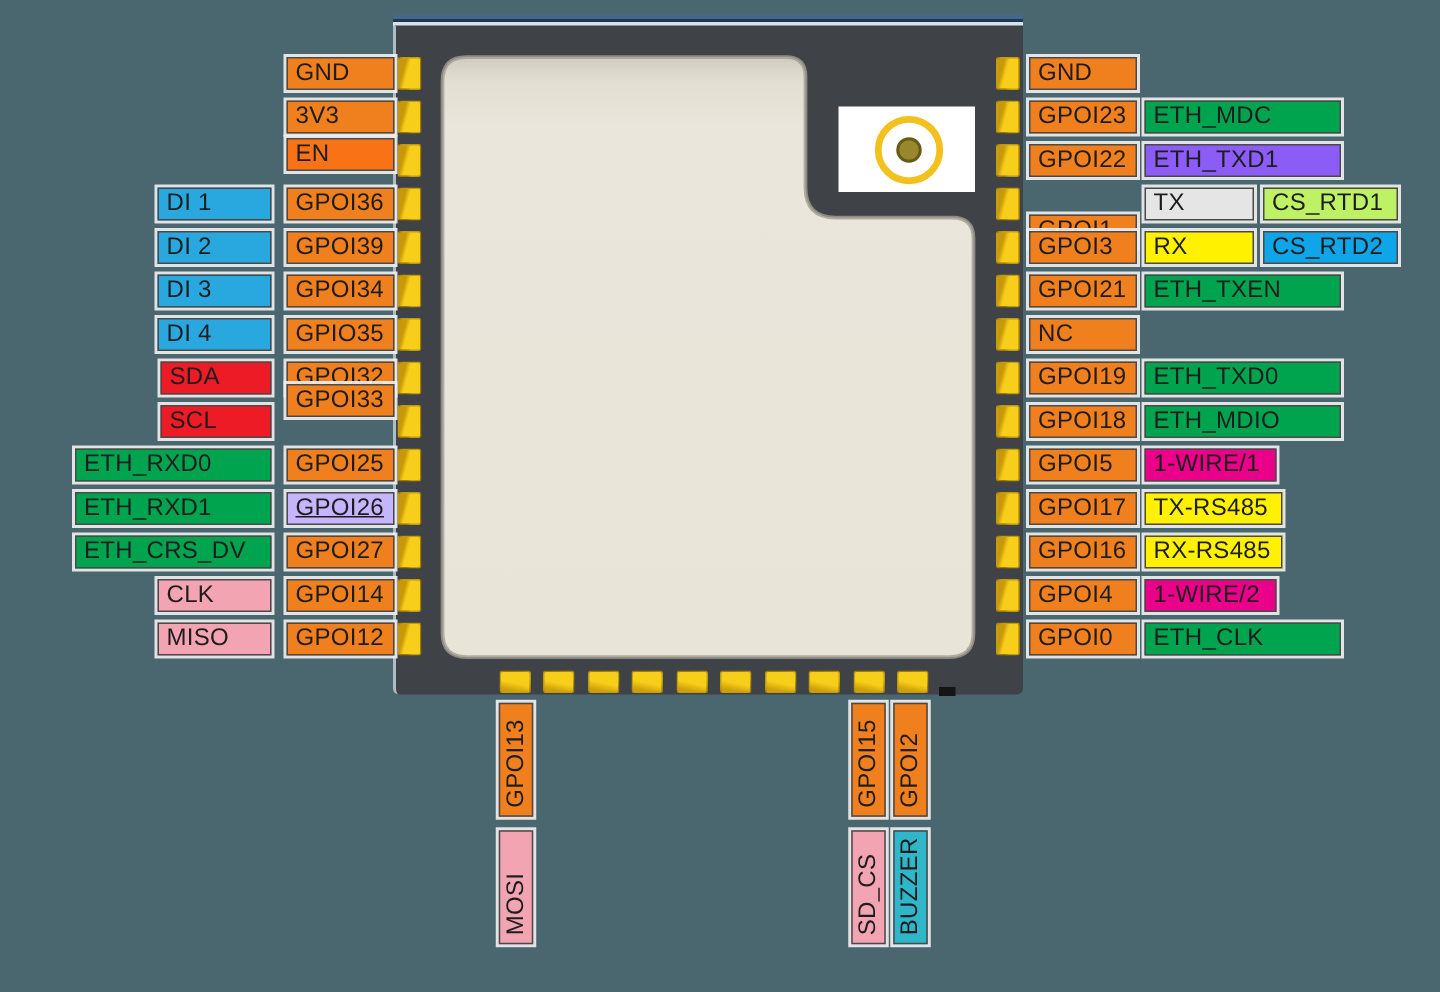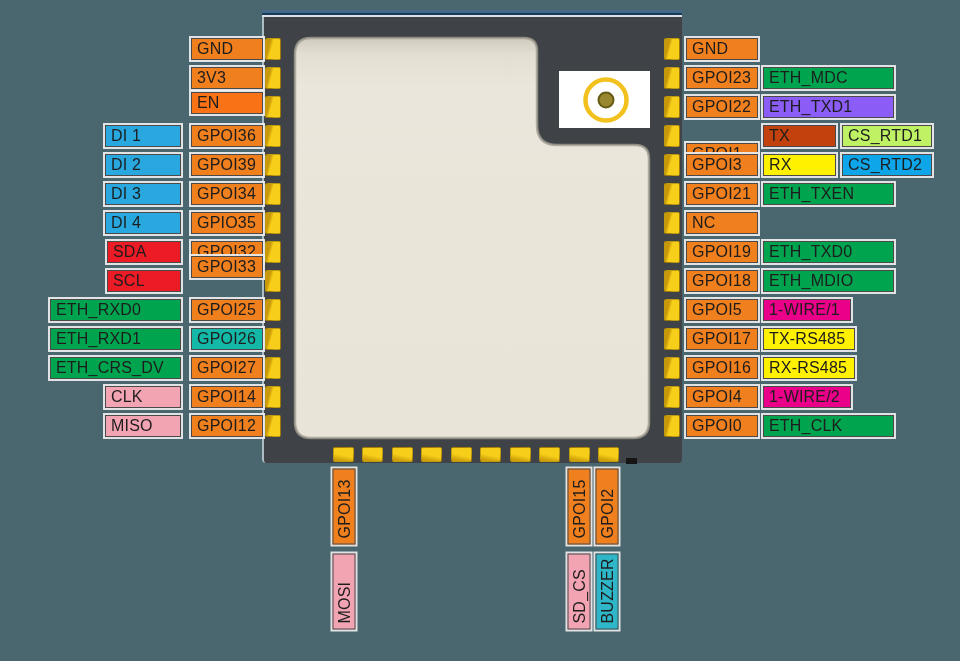--- a/index.html
+++ b/index.html
@@ -126,35 +126,35 @@
       <div class="tag pin" style="background: rgb(240, 127, 30); width: 72px; left: 191px; top: 183px;">GPOI34</div>
       <div class="tag di" style="background: rgb(41, 168, 224); width: 76px; left: 105px; top: 183px;">DI 3</div>
       <div class="tag pin" style="background: rgb(240, 127, 30); width: 72px; left: 191px; top: 212px;">GPIO35</div>
       <div class="tag di" style="background: rgb(41, 168, 224); width: 76px; left: 105px; top: 212px;">DI 4</div>
       <div class="tag pin" style="background: rgb(240, 127, 30); width: 72px; left: 191px; top: 241px;">GPOI32</div>
       <div class="tag i2c" style="background: rgb(236, 27, 37); width: 74px; left: 107px; top: 241px;">SDA</div>
       <div class="tag pin" style="background: rgb(240, 127, 30); width: 72px; left: 191px; top: 256px;">GPOI33</div>
       <div class="tag i2c" style="background: rgb(236, 27, 37); width: 74px; left: 107px; top: 270px;">SCL</div>
       <div class="tag pin" style="background: rgb(240, 127, 30); width: 72px; left: 191px; top: 299px;">GPOI25</div>
       <div class="tag eth" style="background: rgb(0, 164, 79); width: 131px; left: 50px; top: 299px;">ETH_RXD0</div>
-      <div class="tag pin" style="background: #14b8a6; width: 72px; left: 191px; top: 328px;">GPOI26</div>
+      <div class="tag pin" style="background: #c4b5fd; width: 72px; left: 191px; top: 328px; text-decoration: underline;">GPOI26</div>
       <div class="tag eth" style="background: rgb(0, 164, 79); width: 131px; left: 50px; top: 328px;">ETH_RXD1</div>
       <div class="tag pin" style="background: rgb(240, 127, 30); width: 72px; left: 191px; top: 357px;">GPOI27</div>
       <div class="tag eth" style="background: rgb(0, 164, 79); width: 131px; left: 50px; top: 357px;">ETH_CRS_DV</div>
       <div class="tag pin" style="background: rgb(240, 127, 30); width: 72px; left: 191px; top: 386px;">GPOI14</div>
       <div class="tag spi" style="background: rgb(242, 164, 178); width: 76px; left: 105px; top: 386px;">CLK</div>
       <div class="tag pin" style="background: rgb(240, 127, 30); width: 72px; left: 191px; top: 415px;">GPOI12</div>
       <div class="tag spi" style="background: rgb(242, 164, 178); width: 76px; left: 105px; top: 415px;">MISO</div>
       <div class="tag pin" style="background: rgb(240, 127, 30); width: 72px; left: 686px; top: 38px;">GND</div>
       <div class="tag pin" style="background: rgb(240, 127, 30); width: 72px; left: 686px; top: 67px;">GPOI23</div>
       <div class="tag eth" style="background: rgb(0, 164, 79); width: 131px; left: 763px; top: 67px;">ETH_MDC</div>
       <div class="tag pin" style="background: rgb(240, 127, 30); width: 72px; left: 686px; top: 96px;">GPOI22</div>
       <div class="tag eth" style="background: #8b5cf6; width: 131px; left: 763px; top: 96px;">ETH_TXD1</div>
       <div class="tag pin" style="background: rgb(240, 127, 30); width: 72px; left: 686px; top: 125px; margin-top: 18px;">GPOI1</div>
-      <div class="tag uart" style="background: #c2410c; width: 73px; left: 763px; top: 125px;">TX</div>
+      <div class="tag uart" style="background: #e5e5e5; width: 73px; left: 763px; top: 125px;">TX</div>
       <div class="tag rtd" style="background: #bef264; width: 90px; left: 842px; top: 125px;">CS_RTD1</div>
       <div class="tag pin" style="background: rgb(240, 127, 30); width: 72px; left: 686px; top: 154px;">GPOI3</div>
       <div class="tag uart" style="background: rgb(255, 241, 0); width: 73px; left: 763px; top: 154px;">RX</div>
       <div class="tag rtd" style="background: #0ea5e9; width: 90px; left: 842px; top: 154px;">CS_RTD2</div>
       <div class="tag pin" style="background: rgb(240, 127, 30); width: 72px; left: 686px; top: 183px;">GPOI21</div>
       <div class="tag eth" style="background: rgb(0, 164, 79); width: 131px; left: 763px; top: 183px;">ETH_TXEN</div>
       <div class="tag pin" style="background: rgb(240, 127, 30); width: 72px; left: 686px; top: 212px;">NC</div>
       <div class="tag pin" style="background: rgb(240, 127, 30); width: 72px; left: 686px; top: 241px;">GPOI19</div>
       <div class="tag eth" style="background: rgb(0, 164, 79); width: 131px; left: 763px; top: 241px;">ETH_TXD0</div>
       <div class="tag pin" style="background: rgb(240, 127, 30); width: 72px; left: 686px; top: 270px;">GPOI18</div>

